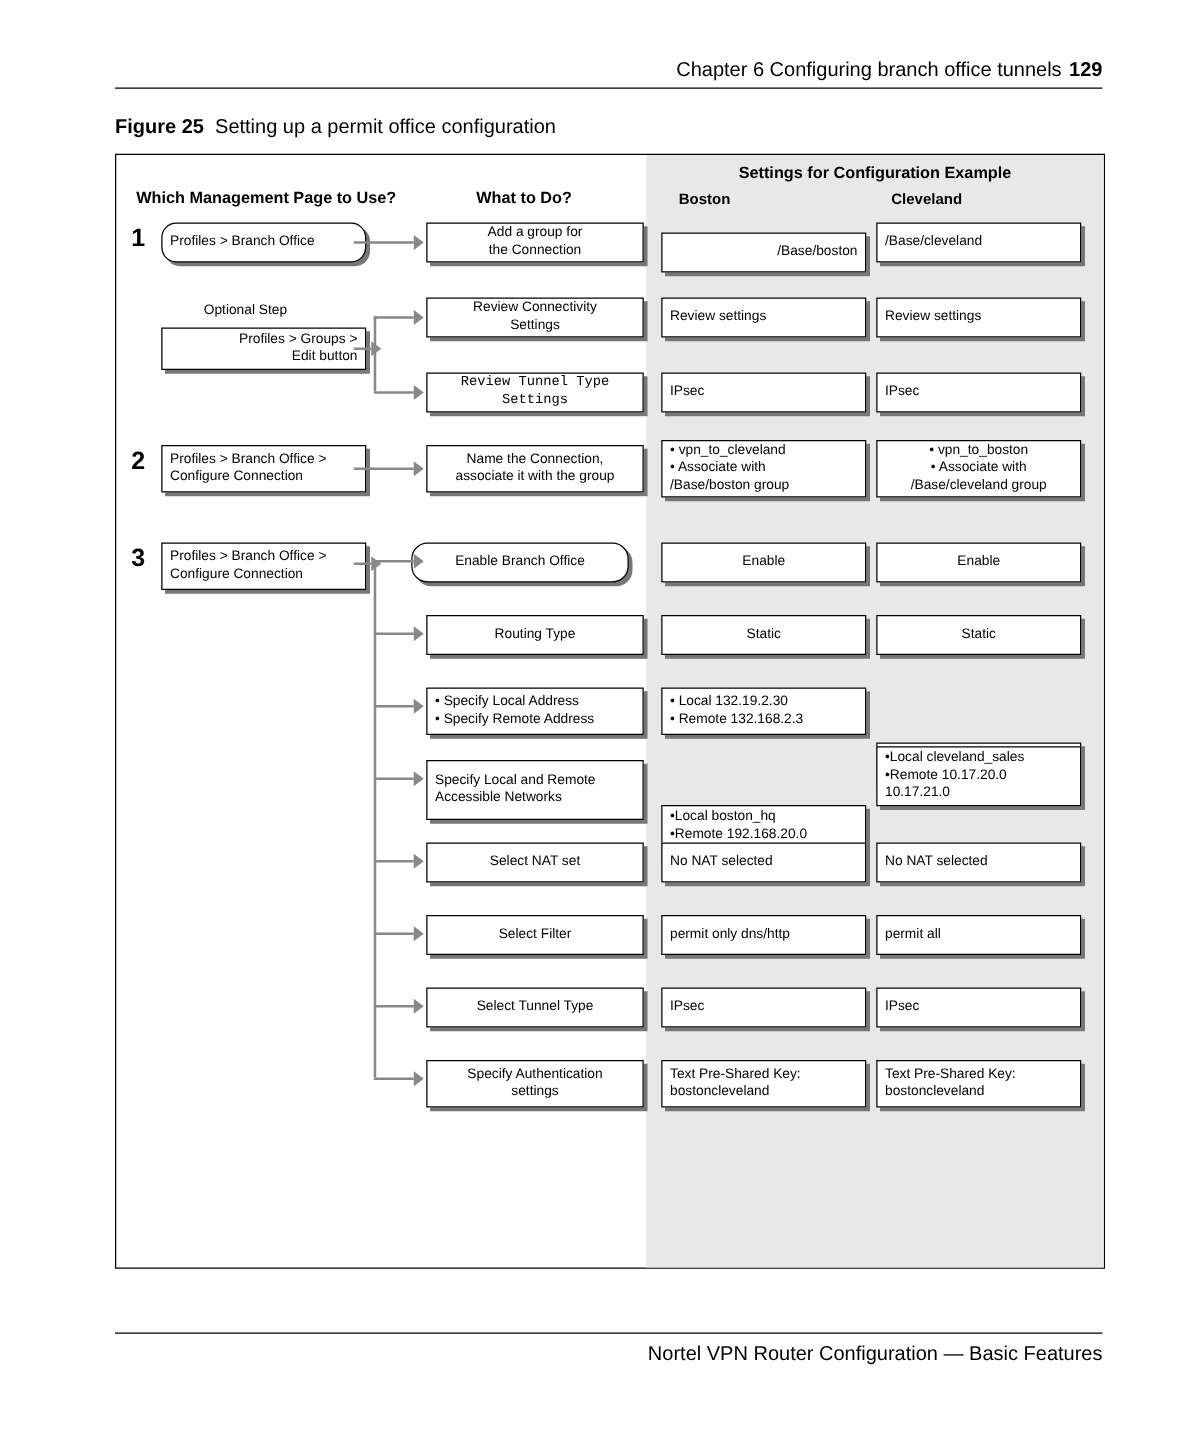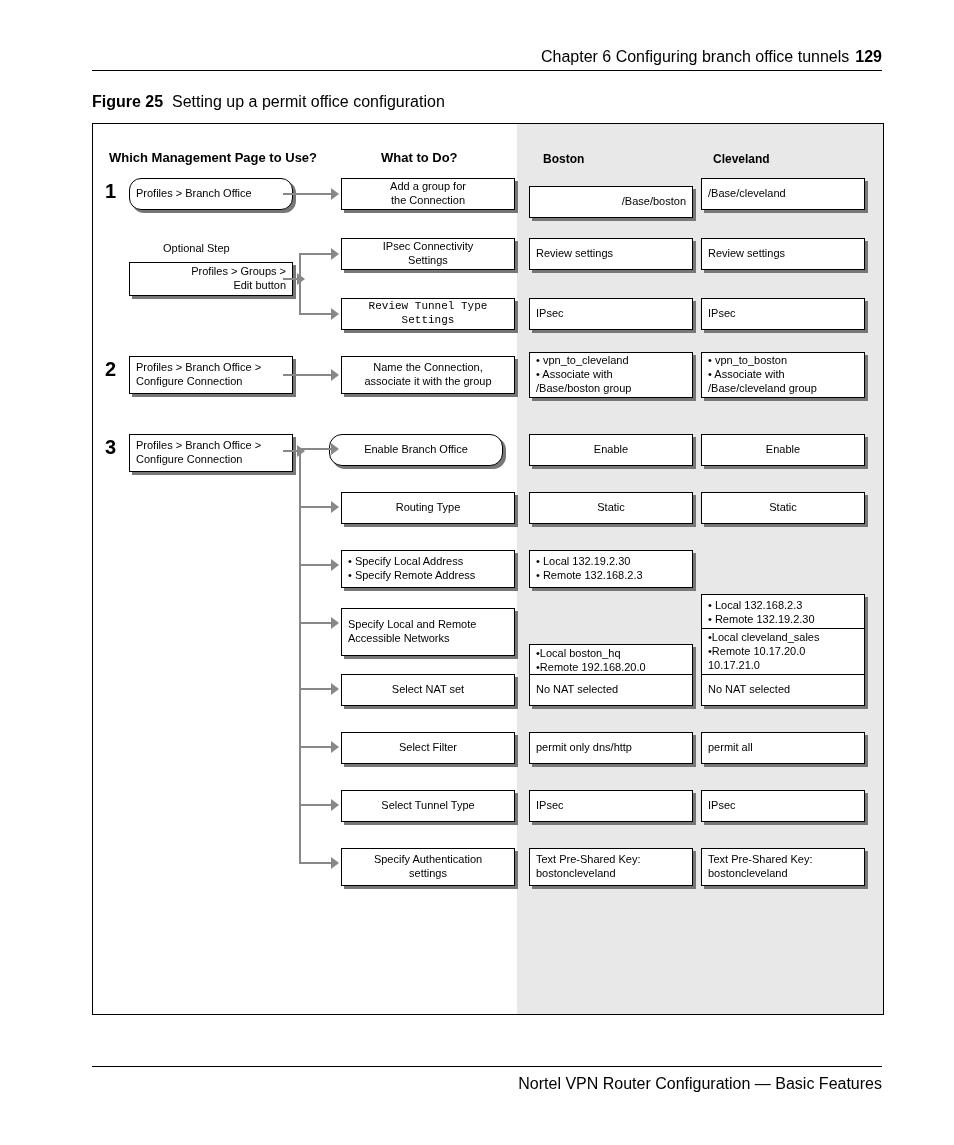--- a/index.html
+++ b/index.html
@@ -116,57 +116,58 @@
   <div class="hdr-line">
     <span>Chapter 6  Configuring branch office tunnels</span>
     <span class="pg">129</span>
   </div>
   <div class="fig-title">
     <b>Figure 25</b>&nbsp;&nbsp;<span>Setting up a permit office configuration</span>
   </div>
 
   <div class="diagram-wrap">
     <div class="shade"></div>
+    <div class="settings-title">Settings for Configuration Example</div>
     <div class="colhead colA">Boston</div>
     <div class="colhead colB">Cleveland</div>
     <div class="left-title lt1">Which Management Page to Use?</div>
     <div class="left-title lt2">What to Do?</div>
 
     <div id="boxes">
         <div class="stepnum" style="top: 56px;">1</div>
         <div class="box" style="left: 36px; top: 54px; width: 150px; height: 30px; white-space: pre-line; text-align: left; border-radius: 12px;">Profiles &gt; Branch Office</div>
         <div class="box center" style="left: 248px; top: 54px; width: 160px; height: 30px; white-space: pre-line;">Add a group for
 the Connection</div>
         <div class="box" style="left: 436px; top: 62px; width: 150px; height: 30px; white-space: pre-line; text-align: right;">/Base/boston</div>
         <div class="box" style="left: 608px; top: 54px; width: 150px; height: 30px; white-space: pre-line; text-align: left;">/Base/cleveland</div>
         <div class="arrow" style="left: 190px; top: 69px; width: 48px;"></div>
         <div class="opt-step" style="left: 70px; top: 118px;">Optional Step</div>
         <div class="box" style="left: 36px; top: 138px; width: 150px; height: 32px; white-space: pre-line; text-align: right;">Profiles &gt; Groups &gt;
 Edit button</div>
-        <div class="box center" style="left: 248px; top: 114px; width: 160px; height: 30px; white-space: pre-line;">IPsec Connectivity
+        <div class="box center" style="left: 248px; top: 114px; width: 160px; height: 30px; white-space: pre-line;">Review Connectivity
 Settings</div>
         <div class="box" style="left: 436px; top: 114px; width: 150px; height: 30px; white-space: pre-line; text-align: left;">Review settings</div>
         <div class="box" style="left: 608px; top: 114px; width: 150px; height: 30px; white-space: pre-line; text-align: left;">Review settings</div>
         <div class="box center" style="left: 248px; top: 174px; width: 160px; height: 30px; white-space: pre-line; font-family: Liberation Mono, monospace;">Review Tunnel Type
 Settings</div>
         <div class="box" style="left: 436px; top: 174px; width: 150px; height: 30px; white-space: pre-line; text-align: left;">IPsec</div>
         <div class="box" style="left: 608px; top: 174px; width: 150px; height: 30px; white-space: pre-line; text-align: left;">IPsec</div>
         <div class="vline" style="left: 206px; top: 129px; height: 60px;"></div>
         <div class="arrow" style="left: 190px; top: 154px; width: 14px;"></div>
         <div class="arrow" style="left: 206px; top: 129px; width: 32px;"></div>
         <div class="arrow" style="left: 206px; top: 189px; width: 32px;"></div>
         <div class="stepnum" style="top: 234px;">2</div>
         <div class="box" style="left: 36px; top: 232px; width: 150px; height: 36px; white-space: pre-line; text-align: left;">Profiles &gt; Branch Office &gt;
 Configure Connection</div>
         <div class="box center" style="left: 248px; top: 232px; width: 160px; height: 36px; white-space: pre-line;">Name the Connection,
 associate it with the group</div>
         <div class="box" style="left: 436px; top: 228px; width: 150px; height: 44px; white-space: pre-line; text-align: left;">• vpn_to_cleveland
 • Associate with
   /Base/boston group</div>
-        <div class="box" style="left: 608px; top: 228px; width: 150px; height: 44px; white-space: pre-line; text-align: left;">• vpn_to_boston
+        <div class="box" style="left: 608px; top: 228px; width: 150px; height: 44px; white-space: pre-line; text-align: center;">• vpn_to_boston
 • Associate with
   /Base/cleveland group</div>
         <div class="arrow" style="left: 190px; top: 250px; width: 48px;"></div>
         <div class="stepnum" style="top: 312px;">3</div>
         <div class="box" style="left: 36px; top: 310px; width: 150px; height: 36px; white-space: pre-line; text-align: left;">Profiles &gt; Branch Office &gt;
 Configure Connection</div>
         <div class="vline" style="left: 206px; top: 326px; height: 412px;"></div>
         <div class="arrow" style="left: 190px; top: 326px; width: 14px;"></div>
         <div class="box center" style="left: 236px; top: 310px; width: 160px; height: 30px; white-space: pre-line; border-radius: 13px;">Enable Branch Office</div>
         <div class="box center" style="left: 436px; top: 310px; width: 150px; height: 30px; white-space: pre-line;">Enable</div>
@@ -181,21 +182,21 @@
         <div class="box" style="left: 436px; top: 426px; width: 150px; height: 36px; white-space: pre-line; text-align: left;">• Local 132.19.2.30
 • Remote 132.168.2.3</div>
         <div class="box" style="left: 608px; top: 426px; width: 150px; height: 36px; white-space: pre-line; text-align: left; margin-top: 44px;">• Local 132.168.2.3
 • Remote 132.19.2.30</div>
         <div class="arrow" style="left: 206px; top: 440px; width: 32px;"></div>
         <div class="box" style="left: 248px; top: 484px; width: 160px; height: 46px; white-space: pre-line; text-align: left;">Specify Local and Remote
 Accessible Networks</div>
         <div class="box" style="left: 436px; top: 484px; width: 150px; height: 46px; white-space: pre-line; text-align: left; margin-top: 36px;">•Local boston_hq
 •Remote 192.168.20.0
             192.168.21.0</div>
-        <div class="box" style="left: 608px; top: 504px; width: 150px; height: 46px; white-space: pre-line; text-align: left;">•Local cleveland_sales
+        <div class="box" style="left: 608px; top: 473px; width: 150px; height: 46px; white-space: pre-line; text-align: left;">•Local cleveland_sales
 •Remote 10.17.20.0
             10.17.21.0</div>
         <div class="arrow" style="left: 206px; top: 498px; width: 32px;"></div>
         <div class="box center" style="left: 248px; top: 550px; width: 160px; height: 30px; white-space: pre-line;">Select NAT set</div>
         <div class="box" style="left: 436px; top: 550px; width: 150px; height: 30px; white-space: pre-line; text-align: left;">No NAT selected</div>
         <div class="box" style="left: 608px; top: 550px; width: 150px; height: 30px; white-space: pre-line; text-align: left;">No NAT selected</div>
         <div class="arrow" style="left: 206px; top: 564px; width: 32px;"></div>
         <div class="box center" style="left: 248px; top: 608px; width: 160px; height: 30px; white-space: pre-line;">Select Filter</div>
         <div class="box" style="left: 436px; top: 608px; width: 150px; height: 30px; white-space: pre-line; text-align: left;">permit only dns/http</div>
         <div class="box" style="left: 608px; top: 608px; width: 150px; height: 30px; white-space: pre-line; text-align: left;">permit all</div>

